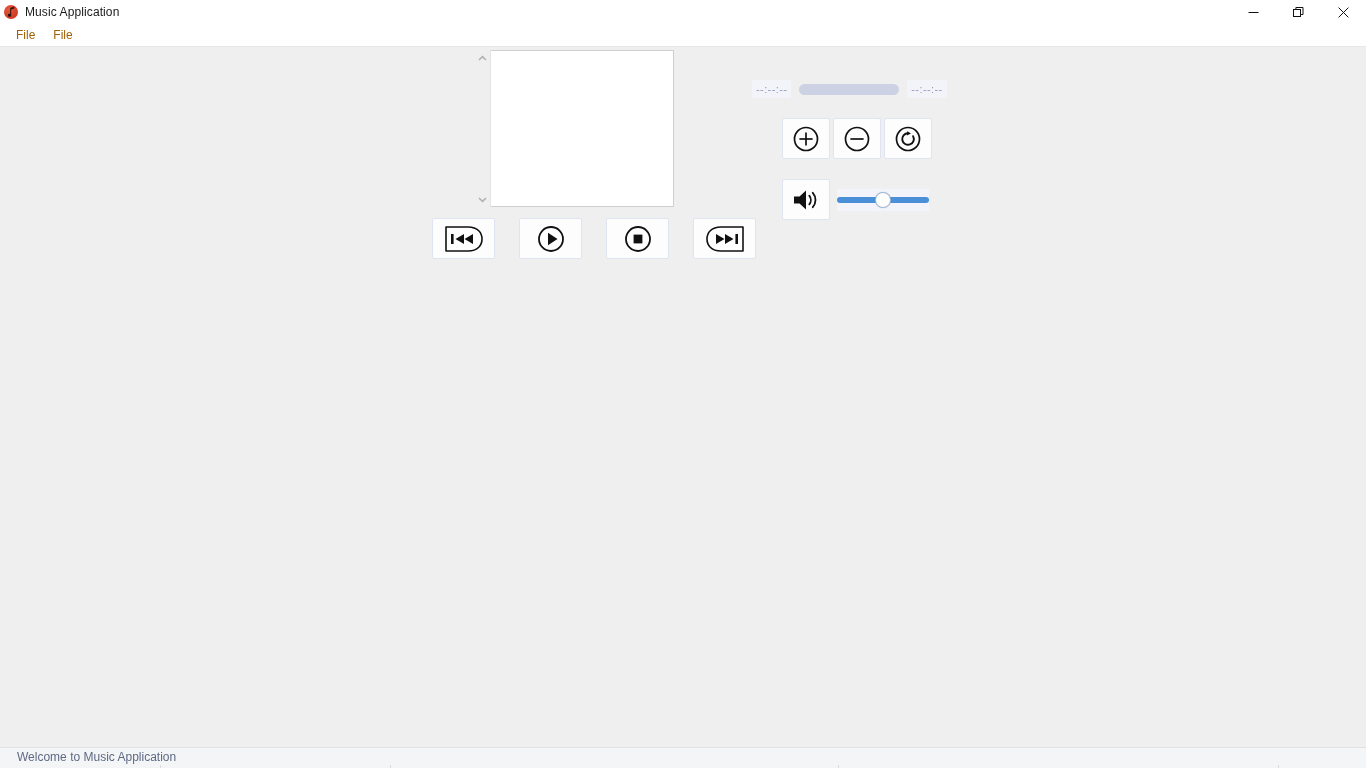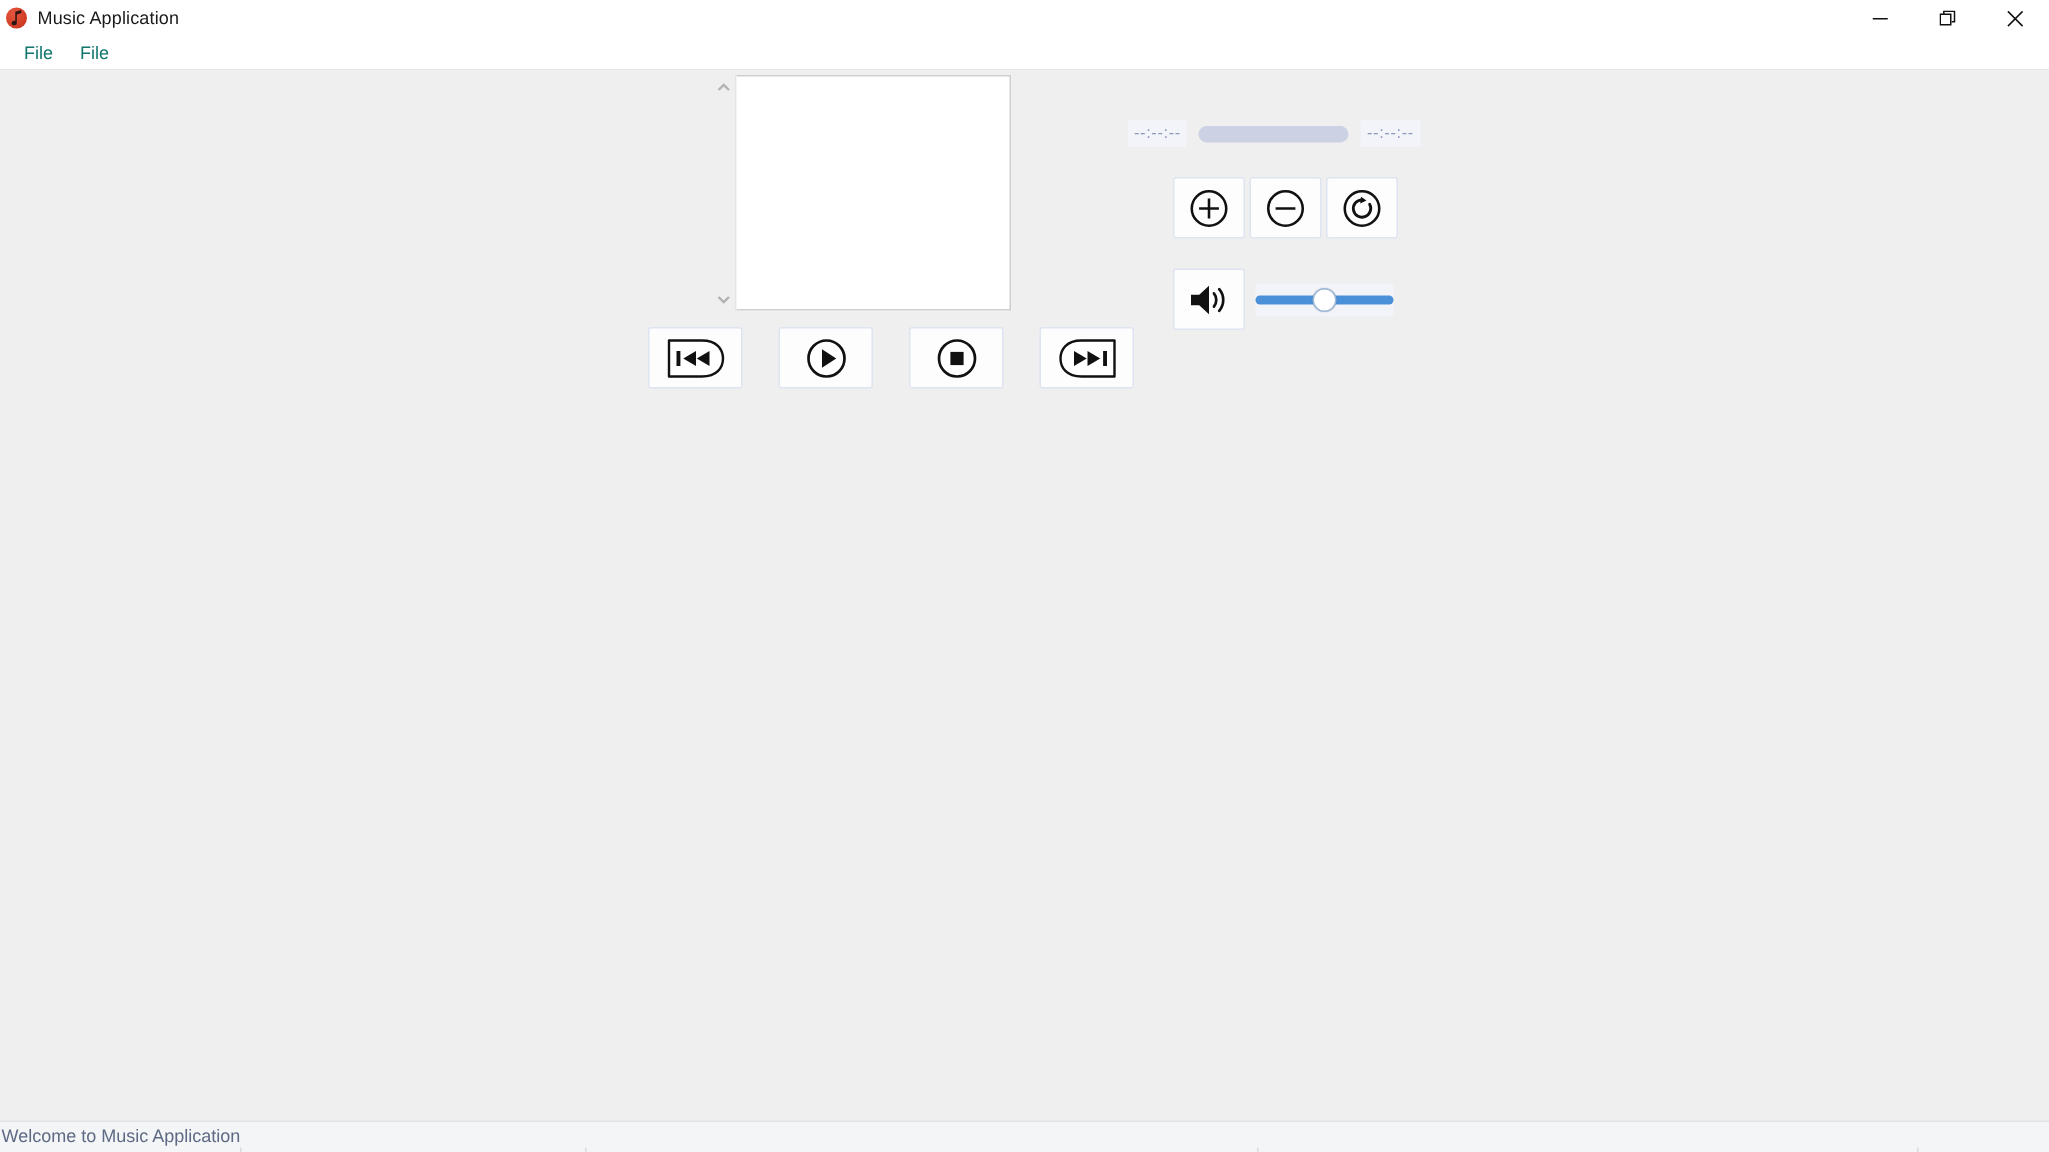--- a/index.html
+++ b/index.html
@@ -58,21 +58,21 @@
   .menubar {
     height: 22px;
     background: #ffffff;
     display: flex;
     align-items: center;
     padding-left: 8px;
     border-bottom: 1px solid #e7e7e7;
   }
   .menuitem {
     font-size: 12px;
-    color: #0f766e;
+    color: #a16207;
     padding: 2px 8px;
     margin-right: 2px;
     border-radius: 2px;
   }
 
   
   .workarea {
     position: absolute;
     left: 0;
     top: 47px;
@@ -238,21 +238,21 @@
     bottom: 0;
     width: 1366px;
     height: 20px;
     background: #f4f5f7;
     border-top: 1px solid #e2e2e2;
     font-size: 12px;
     color: #5e6a84;
   }
   .statusbar .status-text {
     position: absolute;
-    left: 1px;
+    left: 17px;
     top: 2px;
   }
   .status-seps {
     position: absolute;
     left: 0;
     bottom: 0;
     width: 100%;
     height: 3px;
   }
   .sep {

